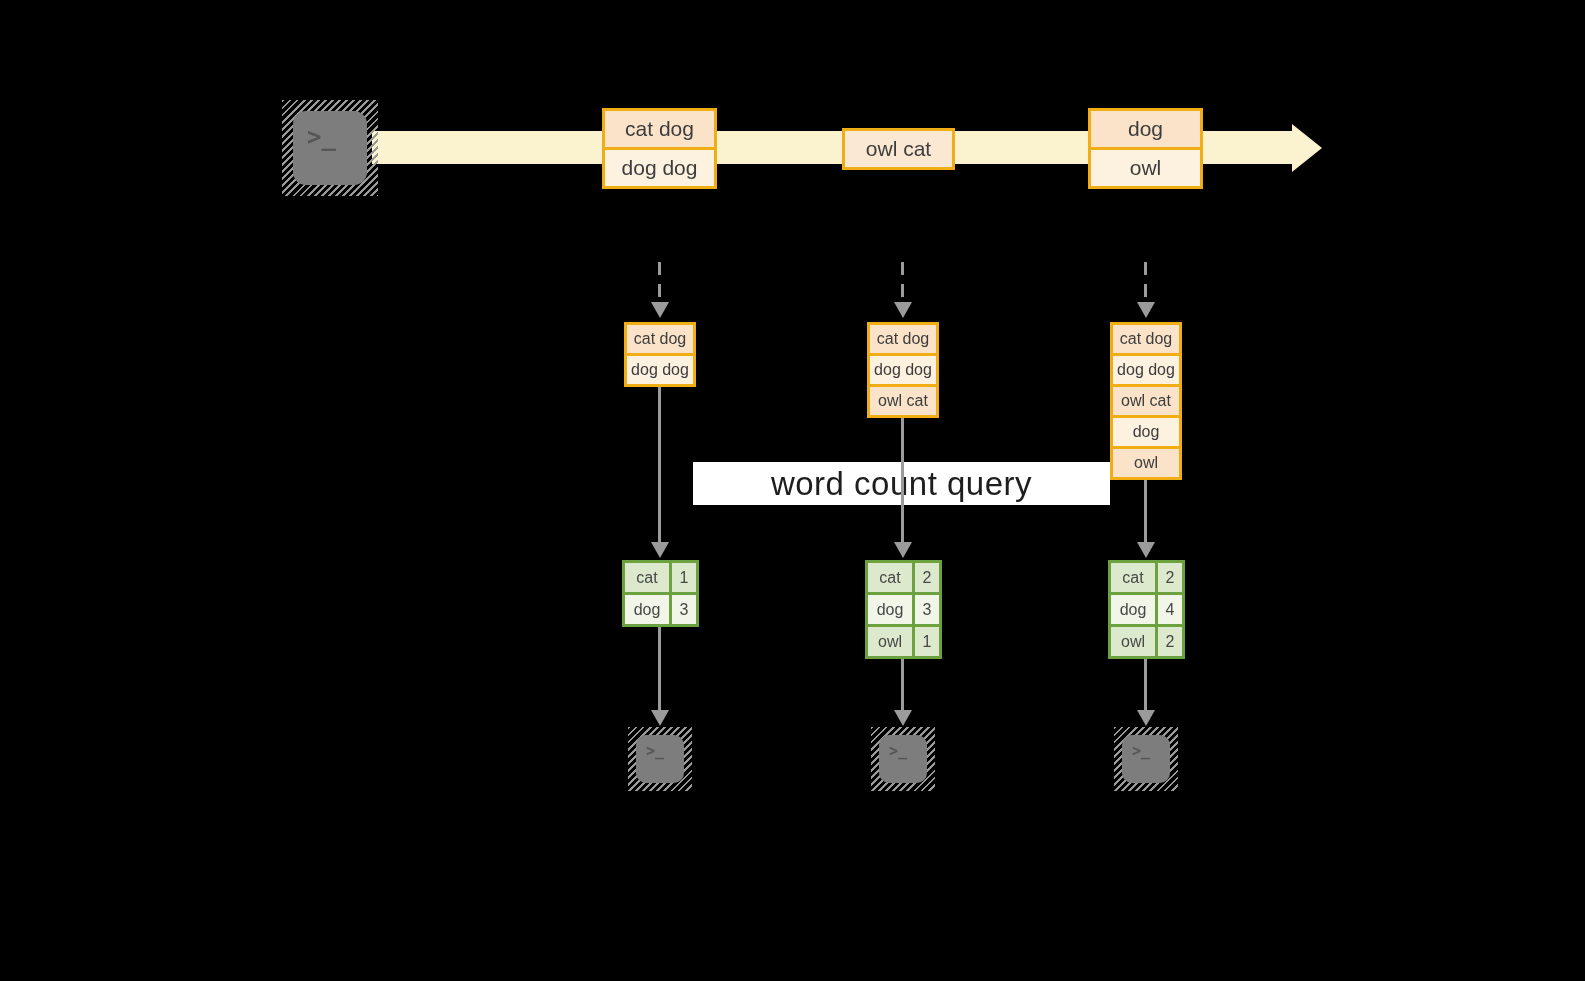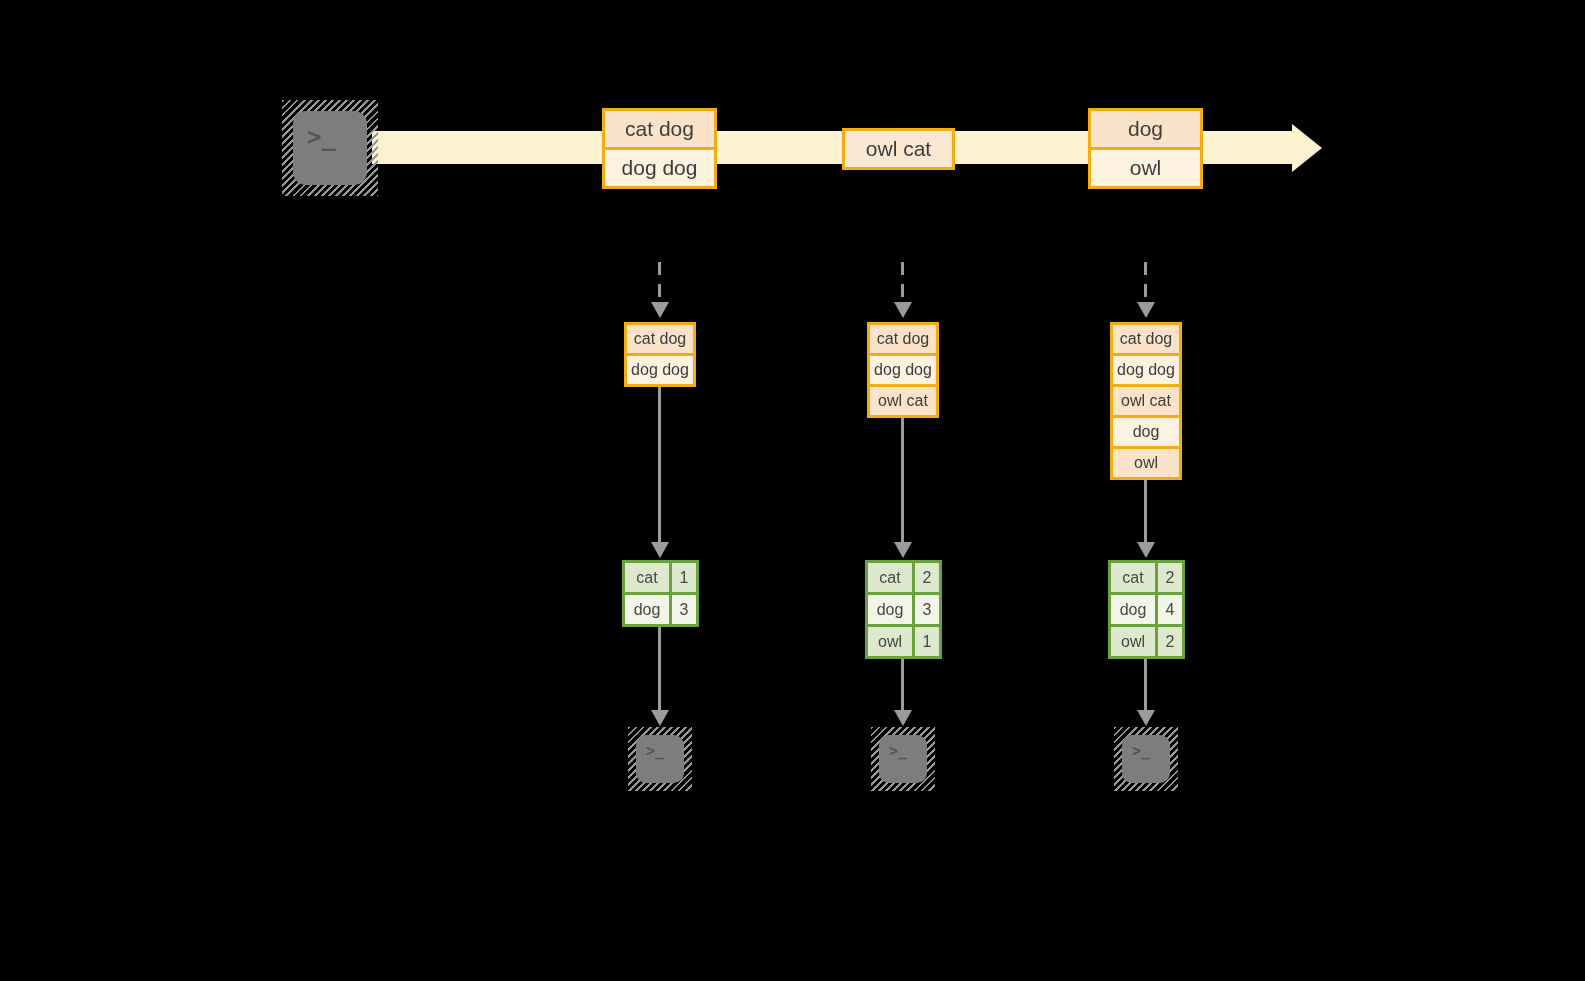--- a/index.html
+++ b/index.html
@@ -120,20 +120,21 @@
   </div>
 
   <div class="stack" style="left:1110px;top:322px">
     <div class="stack-row">cat dog</div>
     <div class="stack-row">dog dog</div>
     <div class="stack-row">owl cat</div>
     <div class="stack-row">dog</div>
     <div class="stack-row">owl</div>
   </div>
 
+  <div class="query">word count query</div>
 
   <div class="vline" style="left:658px;top:387px;height:156px"></div>
   <div class="ahead" style="left:651px;top:542px"></div>
   <div class="vline" style="left:901px;top:418px;height:125px"></div>
   <div class="ahead" style="left:894px;top:542px"></div>
   <div class="vline" style="left:1144px;top:480px;height:63px"></div>
   <div class="ahead" style="left:1137px;top:542px"></div>
 
   <div class="wc-table" style="left:622px;top:560px">
     <div class="wc-cell">cat</div>

